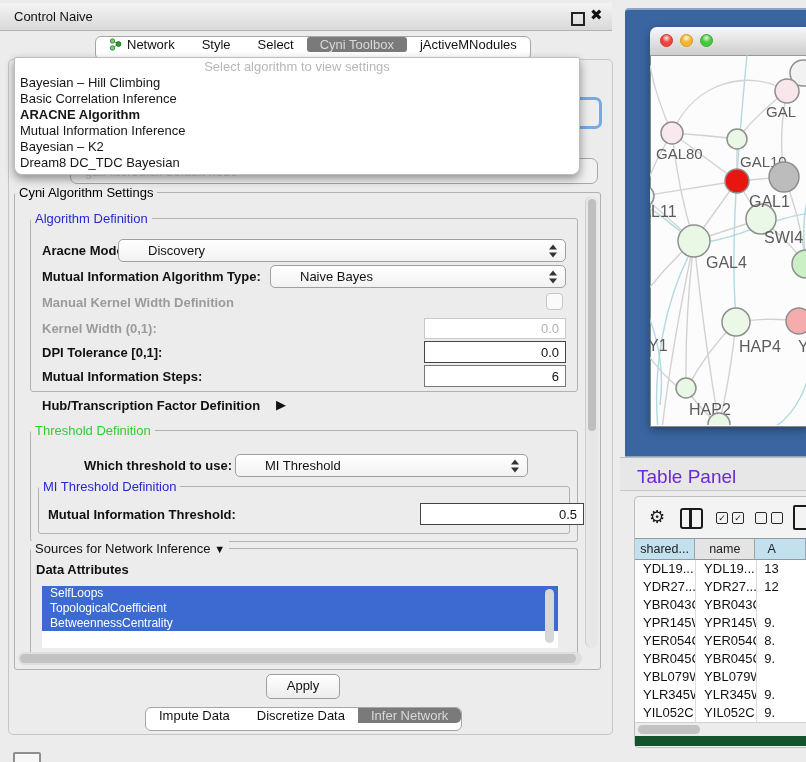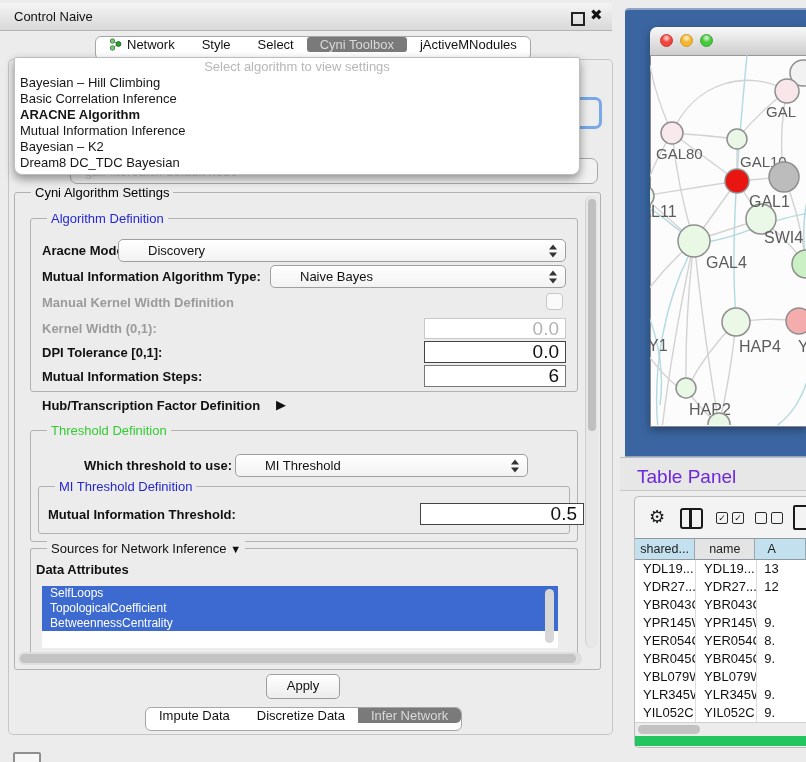--- a/index.html
+++ b/index.html
@@ -28,31 +28,31 @@
     border:1px solid #bdbdbd;border-radius:2px 2px 8px 8px;box-shadow:0 4px 10px rgba(0,0,0,.4);z-index:30}
   #algo-ph{height:17px;line-height:17px;text-align:center;color:#b7b7b7;font-size:13px}
   .dd-item{height:16px;line-height:16px;padding-left:5px;font-size:13px;color:#161616}
   .dd-item.bold{font-weight:bold}
   #ghost-combo{position:absolute;left:70px;top:158px;width:528px;height:26px;background:#f1f1f1;
     border:1px solid #a8a8a8;border-radius:7px;z-index:5;font-size:13px;color:#cacaca;line-height:26px;padding-left:14px;box-sizing:border-box}
   #focus-ring{position:absolute;left:570px;top:97px;width:26px;height:26px;border:3px solid #76a9e6;border-radius:7px;background:#ededed;z-index:6}
 
   
   .group{position:absolute;border:1px solid #b2b2b2;border-radius:3px}
-  .legend{position:absolute;top:-8px;left:16px;background:#ececec;padding:0 4px;font-size:13px;white-space:nowrap}
+  .legend{position:absolute;top:-8px;left:0;background:#ececec;padding:0 4px;font-size:13px;white-space:nowrap}
   .legend.blue{color:#2727cf}
   .legend.green{color:#33cc33}
   .lbl{position:absolute;font-size:13px;font-weight:bold;color:#111;white-space:nowrap}
   .lbl.dis{color:#9b9b9b}
   .combo{position:absolute;background:linear-gradient(#ffffff,#f2f2f2);border:1px solid #9f9f9f;border-radius:5px;
     font-size:13px;color:#111;display:flex;align-items:center;padding-left:29px;box-sizing:border-box}
   .spin{position:absolute;right:7px;top:50%;transform:translateY(-50%);width:9px;height:13px}
   .spin::before{content:"";position:absolute;left:0;top:0;border-left:4px solid transparent;border-right:4px solid transparent;border-bottom:5px solid #333}
   .spin::after{content:"";position:absolute;left:0;bottom:0;border-left:4px solid transparent;border-right:4px solid transparent;border-top:5px solid #333}
-  input.field{position:absolute;background:#fff;border:1px solid #777;font-size:19px;color:#111;
+  input.field{position:absolute;background:#fff;border:1px solid #777;font-size:13px;color:#111;
     text-align:right;padding:0 6px;box-sizing:border-box;font-family:inherit}
   input.field.dark{border-color:#444}
   input.field.dis{border-color:#c9c9c9;color:#b2b2b2}
   #mk-checkbox{position:absolute;left:546px;top:293px;width:15px;height:15px;border:1px solid #c6c6c6;border-radius:4px;background:#fafafa}
   .tri{font-size:11px;color:#111}
 
   
   .sb-v{position:absolute;background:#e7e7e7;border-left:1px solid #cfcfcf;border-radius:7px}
   .sb-thumb-v{position:absolute;background:#bfbfbf;border-radius:6px}
   .sb-h{position:absolute;background:#dedede;border-radius:7px}
@@ -89,21 +89,21 @@
   #gear-icon{position:absolute;left:649px;top:506px;font-size:18px;color:#1a1a1a;font-family:"DejaVu Sans",sans-serif}
   #col-icon{position:absolute;left:680px;top:508px;width:19px;height:17px;border:2.5px solid #1a1a1a;border-radius:3px}
   #col-icon::after{content:"";position:absolute;left:7px;top:0;width:2.5px;height:17px;background:#1a1a1a}
   .cb-pair{position:absolute;display:flex;gap:4px}
   .mini-cb{width:10px;height:10px;border:1.5px solid #2a2a2a;border-radius:2px;font-size:9px;font-weight:bold;line-height:10px;text-align:center;color:#1a1a1a}
   #doc-icon{position:absolute;left:793px;top:505px;width:15px;height:21px;border:2px solid #1a1a1a;border-radius:2px;background:#f3f3f3}
   #tbl-head{position:absolute;left:635px;top:538px;width:171px;height:22px;display:flex}
   .th{box-sizing:border-box;height:22px;border-top:1px solid #8f9aa0;border-bottom:1px solid #8f9aa0;border-right:1px solid #99a6ad;
      font-size:12.5px;color:#222;display:flex;align-items:center;justify-content:center;background:#e4e4e4}
   .th.hl{background:#c2e0ee}
-  #tbl-body{position:absolute;left:635px;top:560px;width:171px;height:186px;overflow:hidden;background:#22c55e}
+  #tbl-body{position:absolute;left:635px;top:560px;width:171px;height:186px;overflow:hidden;background:#14532d}
   .trow{display:flex;height:18px;line-height:18px;font-size:13px;color:#111;background:#fff}
   .tcell{box-sizing:border-box;border-right:1px solid #dcdcdc;padding-left:8px;white-space:nowrap;overflow:hidden}
   .tcell.c0{width:75px}.tcell.c1{width:75px}.tcell.c2{width:60px;padding-left:7px;border-right:none}
   .th.c0{width:75px}.th.c1{width:75px}.th.c2{width:60px;justify-content:flex-start;padding-left:12px}
   #tbl-hsb{position:absolute;left:635px;top:722px;width:171px;height:13px;background:#ececec;border-top:1px solid #d0d0d0}
   #tbl-hsb-thumb{position:absolute;left:3px;top:2px;width:62px;height:9px;background:#c2c2c2;border-radius:5px}
 
   
   #mini-panel-icon{position:absolute;left:13px;top:752px;width:24px;height:16px;border:2px solid #8f8f8f;background:#f7f7f7;border-radius:2px 2px 0 0}
 </style>

